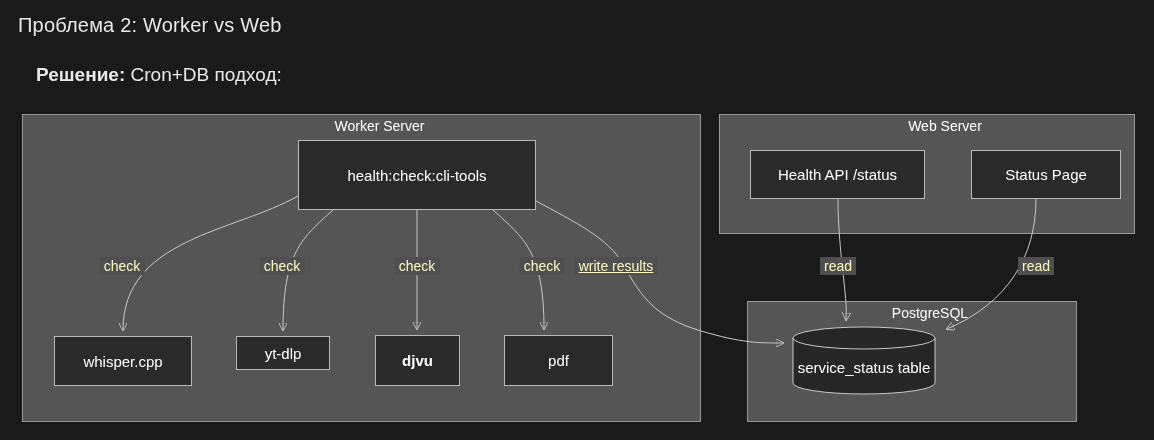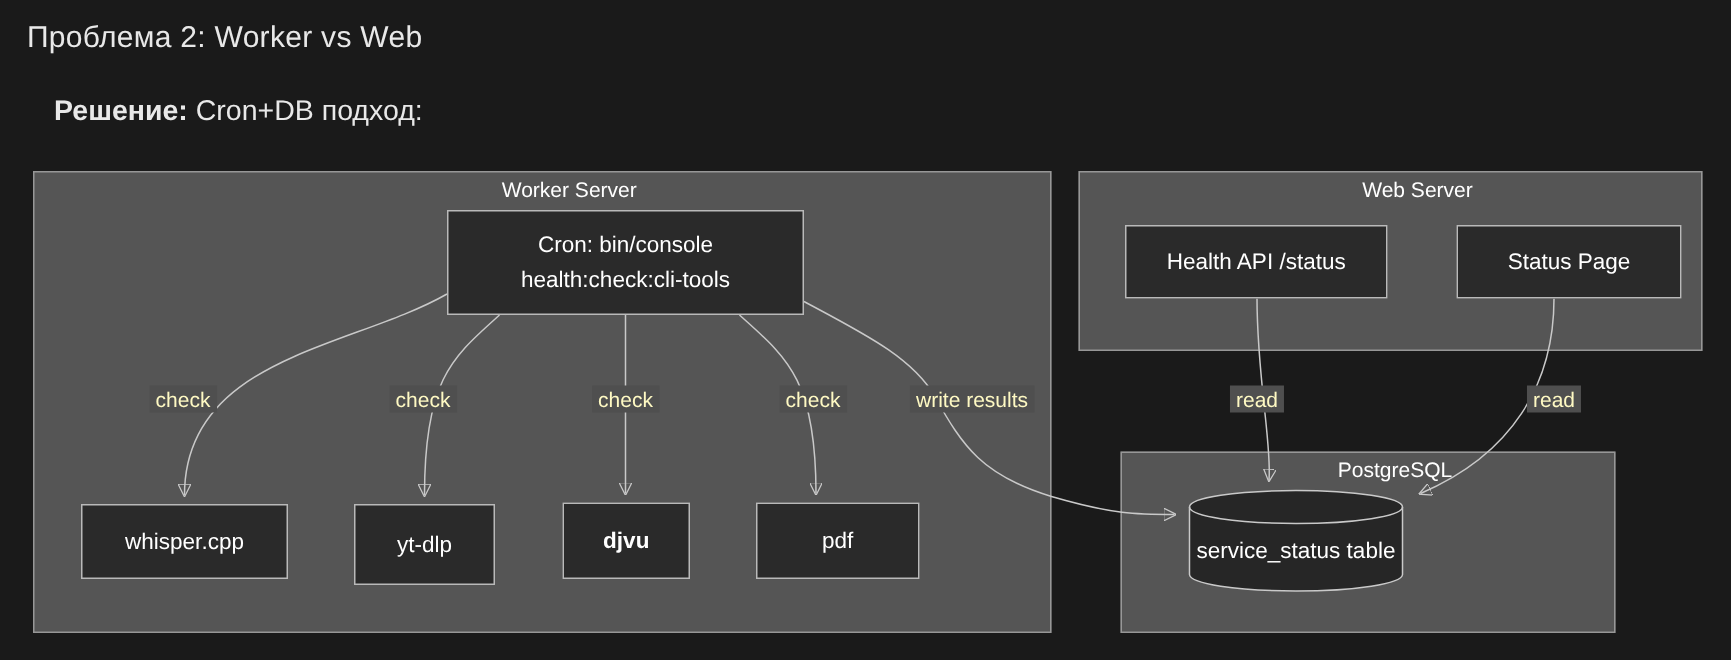--- a/index.html
+++ b/index.html
@@ -77,27 +77,26 @@
     <path d="M 298,196 C 235,232 123,238 123,330" marker-end="url(#arrow)"></path>
     <path d="M 333,210 C 302,238 283,252 283,330" marker-end="url(#arrow)"></path>
     <path d="M 417,210 C 417,252 417,290 417,329" marker-end="url(#arrow)"></path>
     <path d="M 493,210 C 524,238 544,252 544,329" marker-end="url(#arrow)"></path>
     <path d="M 536,201 C 575,222 608,238 623,264 C 642,298 655,317 701,331 C 742,343 758,343 783,343" marker-end="url(#arrow)"></path>
     <path d="M 838,199 C 838,252 848,296 846,320" marker-end="url(#arrow)"></path>
     <path d="M 1036,199 C 1036,256 1008,303 947,329" marker-end="url(#arrow)"></path>
   </svg>
 
   <div class="node" style="left:298px;top:140px;width:238px;height:70px;">
-    <span>Cron: bin/console</span>
     <span>health:check:cli-tools</span>
   </div>
   <div class="node" style="left:54px;top:336px;width:138px;height:50px;">
     <span>whisper.cpp</span>
   </div>
-  <div class="node" style="left:236px;top:336px;width:94px;height:54px;align-items:center;">
+  <div class="node" style="left:236px;top:336px;width:94px;height:34px;align-items:center;">
     <span>yt-dlp</span>
   </div>
   <div class="node" style="left:375px;top:335px;width:85px;height:51px;font-weight:bold;">
     <span>djvu</span>
   </div>
   <div class="node" style="left:504px;top:335px;width:109px;height:51px;">
     <span>pdf</span>
   </div>
 
   <div class="node" style="left:750px;top:150px;width:175px;height:49px;">
@@ -110,17 +109,17 @@
   <svg class="cyl" style="left:791px;top:325px;" width="146" height="72">
     <path d="M 2,13 A 71,11 0 0 1 144,13 L 144,58 A 71,11 0 0 1 2,58 Z" fill="#262626" stroke="#c9c9c9" stroke-width="1"></path>
     <path d="M 2,13 A 71,11 0 0 0 144,13" fill="none" stroke="#c9c9c9" stroke-width="1"></path>
   </svg>
   <div class="cyl-label" style="left:791px;top:359px;width:146px;">service_status table</div>
 
   <div class="edge-label" style="left:122px;top:266px;">check</div>
   <div class="edge-label" style="left:282px;top:266px;">check</div>
   <div class="edge-label" style="left:417px;top:266px;">check</div>
   <div class="edge-label" style="left:542px;top:266px;">check</div>
-  <div class="edge-label" style="left:648px;top:266px;">write results</div>
+  <div class="edge-label" style="left:616px;top:266px;text-decoration:underline;">write results</div>
   <div class="edge-label" style="left:838px;top:266px;">read</div>
   <div class="edge-label" style="left:1036px;top:266px;">read</div>
 
 </div>
 
 </body></html>

